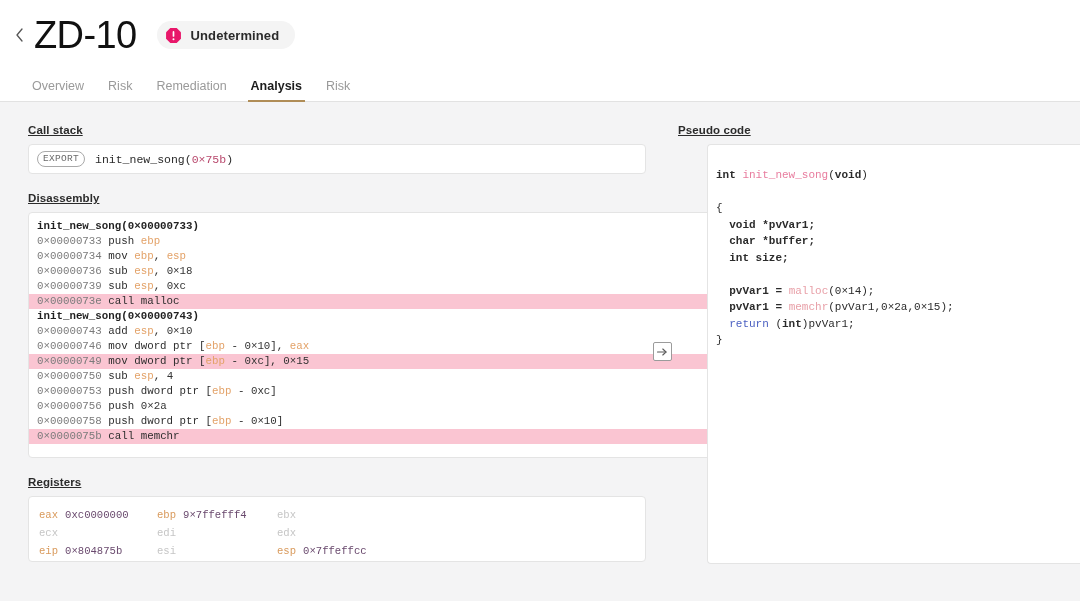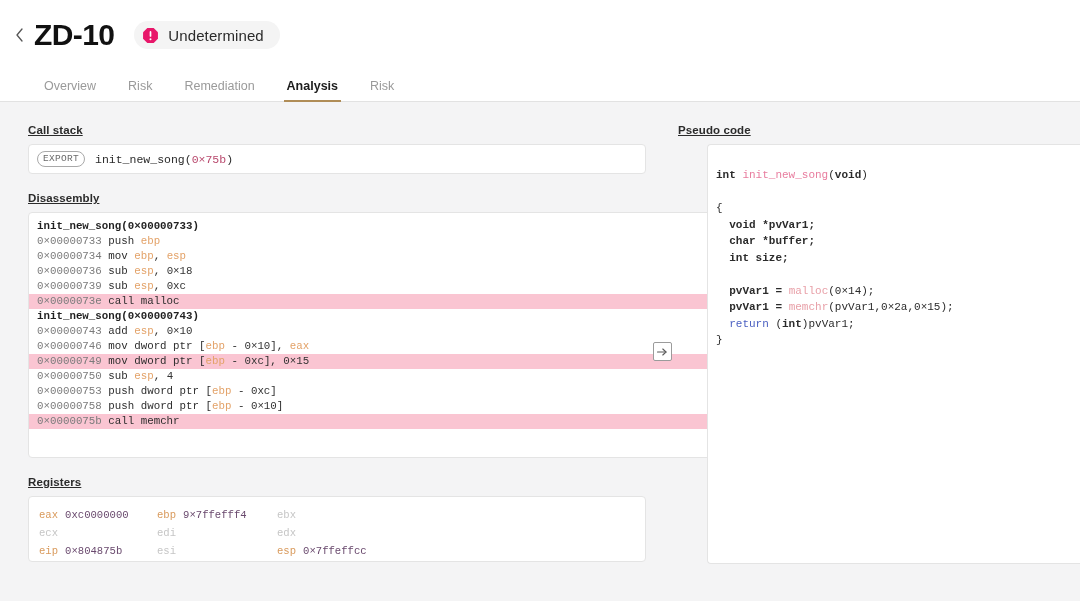--- a/index.html
+++ b/index.html
@@ -25,22 +25,22 @@
     height: 22px;
     display: flex;
     align-items: center;
     justify-content: center;
     color: #555;
     cursor: pointer;
     flex: 0 0 auto;
   }
   .back-chevron svg { display: block; }
   .page-title {
-    font-size: 30px;
-    font-weight: bold;
+    font-size: 38px;
+    font-weight: normal;
     letter-spacing: -0.6px;
     color: #111111;
     margin-left: 4px;
     white-space: nowrap;
   }
   .status-badge {
     margin-left: 20px;
     height: 28px;
     border-radius: 14px;
     background: #f4f4f4;
@@ -49,35 +49,35 @@
     padding: 0 16px 0 8px;
     gap: 9px;
   }
   .status-icon {
     width: 17px;
     height: 17px;
     flex: 0 0 auto;
     display: block;
   }
   .status-label {
-    font-size: 15px;
-    font-weight: normal;
+    font-size: 13px;
+    font-weight: bold;
     color: #2b2b2b;
     letter-spacing: 0.1px;
     white-space: nowrap;
   }
 
   
   .tabbar {
     height: 32px;
     background: #ffffff;
     display: flex;
     align-items: flex-end;
-    padding-left: 32px;
-    gap: 8px;
+    padding-left: 20px;
+    gap: 0px;
     border-bottom: 1px solid #e2e2e2;
   }
   .tab {
     font-size: 12.5px;
     color: #9a9a9a;
     padding: 0 12px 8px 12px;
     cursor: pointer;
     white-space: nowrap;
     position: relative;
     background: none;
@@ -296,20 +296,21 @@
         <div class="dline"><span class="tk-addr">0×00000734 </span><span class="tk-mn">mov </span><span class="tk-reg">ebp</span><span class="tk-mn">, </span><span class="tk-reg">esp</span></div>
         <div class="dline"><span class="tk-addr">0×00000736 </span><span class="tk-mn">sub </span><span class="tk-reg">esp</span><span class="tk-mn">, </span><span class="tk-num">0×18</span></div>
         <div class="dline"><span class="tk-addr">0×00000739 </span><span class="tk-mn">sub </span><span class="tk-reg">esp</span><span class="tk-mn">, </span><span class="tk-num">0xc</span></div>
         <div class="dline hl"><span class="tk-addr">0×0000073e </span><span class="tk-mn">call </span><span class="tk-fn">malloc</span></div>
         <div class="dline label">init_new_song(0×00000743)</div>
         <div class="dline"><span class="tk-addr">0×00000743 </span><span class="tk-mn">add </span><span class="tk-reg">esp</span><span class="tk-mn">, </span><span class="tk-num">0×10</span></div>
         <div class="dline"><span class="tk-addr">0×00000746 </span><span class="tk-mn">mov </span><span class="tk-mn">dword</span><span class="tk-mn"> </span><span class="tk-mn">ptr</span><span class="tk-mn"> </span><span class="tk-mn">[</span><span class="tk-reg">ebp</span><span class="tk-mn"> </span><span class="tk-mn">-</span><span class="tk-mn"> </span><span class="tk-num">0×10</span><span class="tk-mn">]</span><span class="tk-mn">, </span><span class="tk-reg">eax</span></div>
         <div class="dline hl"><span class="tk-addr">0×00000749 </span><span class="tk-mn">mov </span><span class="tk-mn">dword</span><span class="tk-mn"> </span><span class="tk-mn">ptr</span><span class="tk-mn"> </span><span class="tk-mn">[</span><span class="tk-reg">ebp</span><span class="tk-mn"> </span><span class="tk-mn">-</span><span class="tk-mn"> </span><span class="tk-num">0xc</span><span class="tk-mn">]</span><span class="tk-mn">, </span><span class="tk-num">0×15</span></div>
         <div class="dline"><span class="tk-addr">0×00000750 </span><span class="tk-mn">sub </span><span class="tk-reg">esp</span><span class="tk-mn">, </span><span class="tk-num">4</span></div>
         <div class="dline"><span class="tk-addr">0×00000753 </span><span class="tk-mn">push </span><span class="tk-mn">dword</span><span class="tk-mn"> </span><span class="tk-mn">ptr</span><span class="tk-mn"> </span><span class="tk-mn">[</span><span class="tk-reg">ebp</span><span class="tk-mn"> </span><span class="tk-mn">-</span><span class="tk-mn"> </span><span class="tk-num">0xc</span><span class="tk-mn">]</span></div>
+        <div class="dline"><span class="tk-addr">0×00000756 </span><span class="tk-mn">push </span><span class="tk-num">0×2a</span></div>
         <div class="dline"><span class="tk-addr">0×00000758 </span><span class="tk-mn">push </span><span class="tk-mn">dword</span><span class="tk-mn"> </span><span class="tk-mn">ptr</span><span class="tk-mn"> </span><span class="tk-mn">[</span><span class="tk-reg">ebp</span><span class="tk-mn"> </span><span class="tk-mn">-</span><span class="tk-mn"> </span><span class="tk-num">0×10</span><span class="tk-mn">]</span></div>
         <div class="dline hl"><span class="tk-addr">0×0000075b </span><span class="tk-mn">call </span><span class="tk-fn">memchr</span></div>
       </div>
 
     <div class="section-label" style="margin-top:18px;">Registers</div>
     <div class="panel reg-panel">
       <div class="reg-grid" id="reg-grid">
           <div class="reg-cell">
             <span class="reg-name">eax</span>
             <span class="reg-val">0xc0000000</span>

